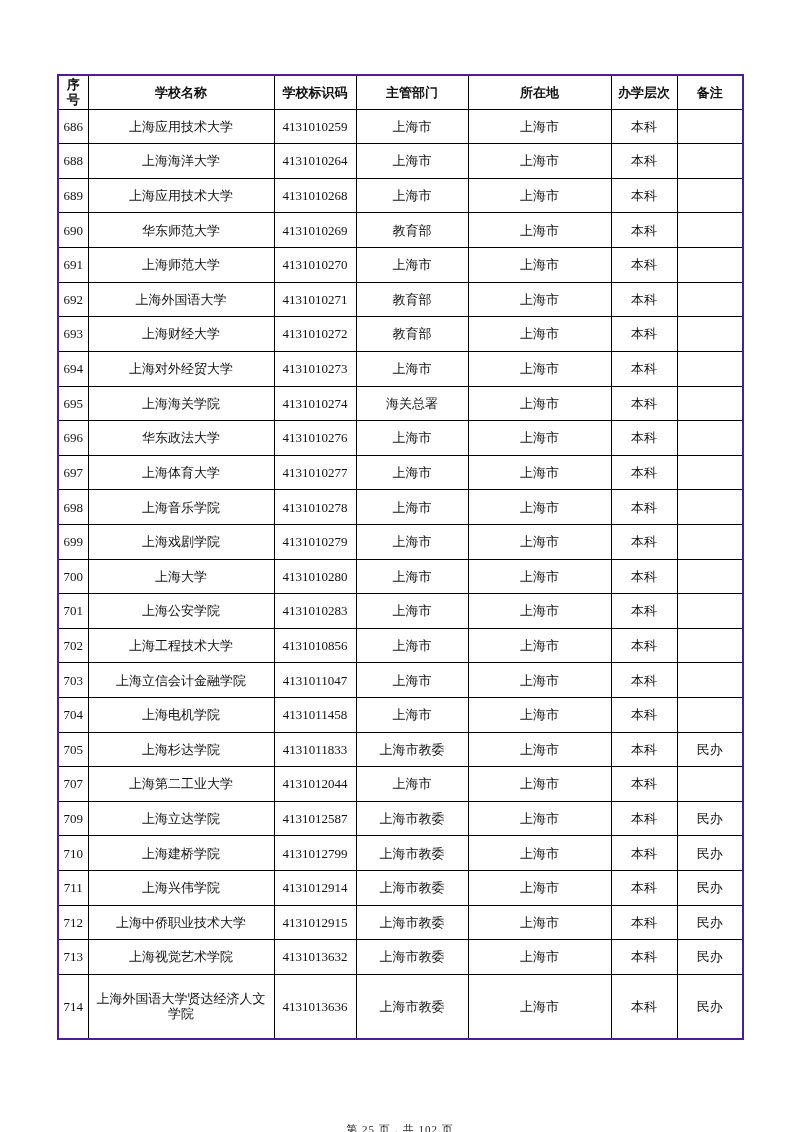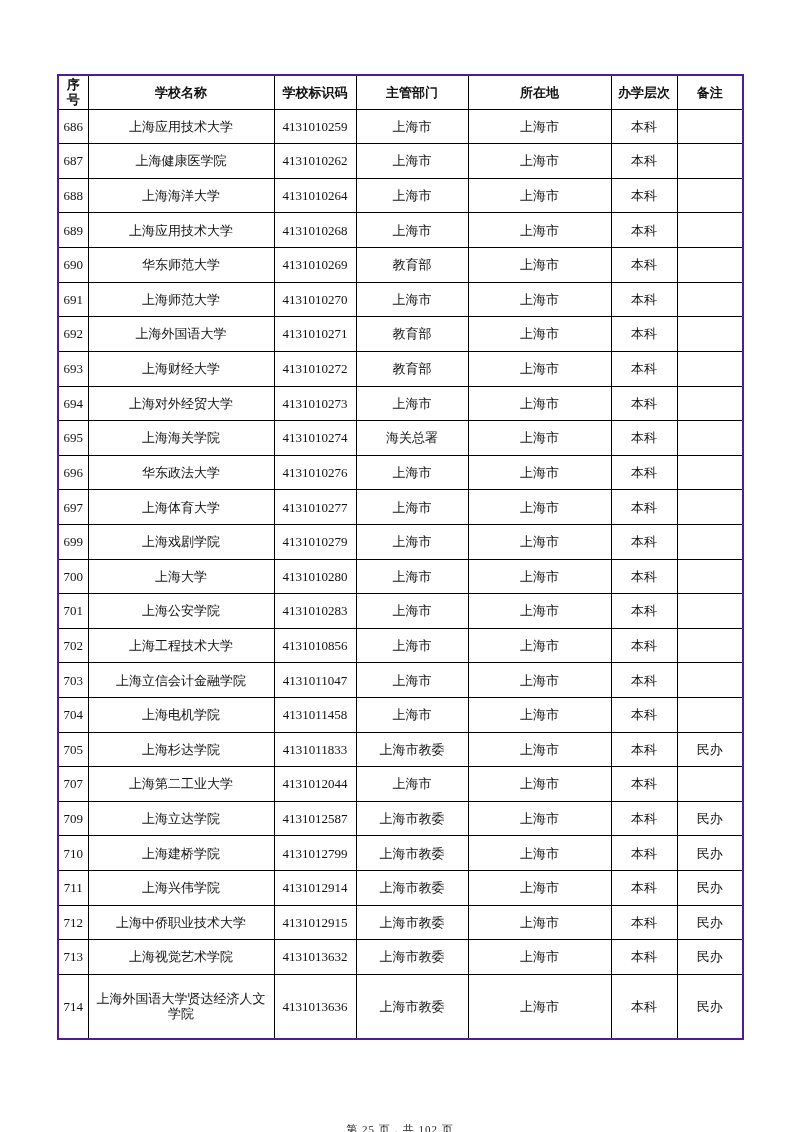--- a/index.html
+++ b/index.html
@@ -90,29 +90,20 @@
         <tr>
           <td>686</td>
           <td>上海应用技术大学</td>
           <td>4131010259</td>
           <td>上海市</td>
           <td>上海市</td>
           <td>本科</td>
           <td></td>
         </tr>
         <tr>
-          <td>687</td>
-          <td>上海健康医学院</td>
-          <td>4131010262</td>
-          <td>上海市</td>
-          <td>上海市</td>
-          <td>本科</td>
-          <td></td>
-        </tr>
-        <tr>
           <td>688</td>
           <td>上海海洋大学</td>
           <td>4131010264</td>
           <td>上海市</td>
           <td>上海市</td>
           <td>本科</td>
           <td></td>
         </tr>
         <tr>
           <td>689</td>
@@ -189,20 +180,29 @@
         <tr>
           <td>697</td>
           <td>上海体育大学</td>
           <td>4131010277</td>
           <td>上海市</td>
           <td>上海市</td>
           <td>本科</td>
           <td></td>
         </tr>
         <tr>
+          <td>698</td>
+          <td>上海音乐学院</td>
+          <td>4131010278</td>
+          <td>上海市</td>
+          <td>上海市</td>
+          <td>本科</td>
+          <td></td>
+        </tr>
+        <tr>
           <td>699</td>
           <td>上海戏剧学院</td>
           <td>4131010279</td>
           <td>上海市</td>
           <td>上海市</td>
           <td>本科</td>
           <td></td>
         </tr>
         <tr>
           <td>700</td>

